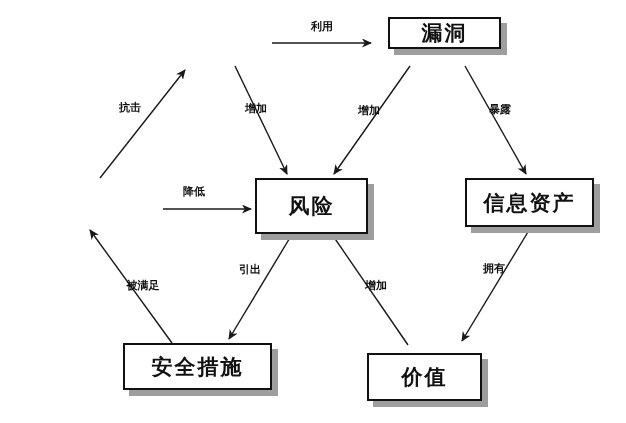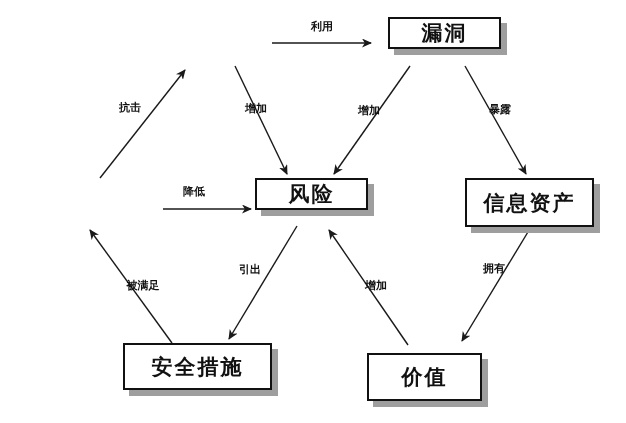--- a/index.html
+++ b/index.html
@@ -79,21 +79,21 @@
     <div class="edge-label" style="left: 369px; top: 110px;">增加</div>
     <div class="edge-label" style="left: 500px; top: 109px;">暴露</div>
     <div class="edge-label" style="left: 194px; top: 191px;">降低</div>
     <div class="edge-label" style="left: 143px; top: 285px;">被满足</div>
     <div class="edge-label" style="left: 250px; top: 269px;">引出</div>
     <div class="edge-label" style="left: 376px; top: 285px;">增加</div>
     <div class="edge-label" style="left: 494px; top: 268px;">拥有</div>
     <div class="node" style="left: 388px; top: 17px; width: 113px; height: 32px;">
       <span>漏洞</span>
     </div>
-    <div class="node" style="left: 255px; top: 178px; width: 113px; height: 32px;">
+    <div class="node" style="left: 255px; top: 178px; width: 113px; height: 56px;">
       <span>风险</span>
     </div>
     <div class="node" style="left: 465px; top: 178px; width: 129px; height: 49px;">
       <span>信息资产</span>
     </div>
     <div class="node" style="left: 123px; top: 343px; width: 149px; height: 47px;">
       <span>安全措施</span>
     </div>
     <div class="node" style="left: 367px; top: 345px; width: 115px; height: 48px; margin-top: 8px;">
       <span>价值</span>

